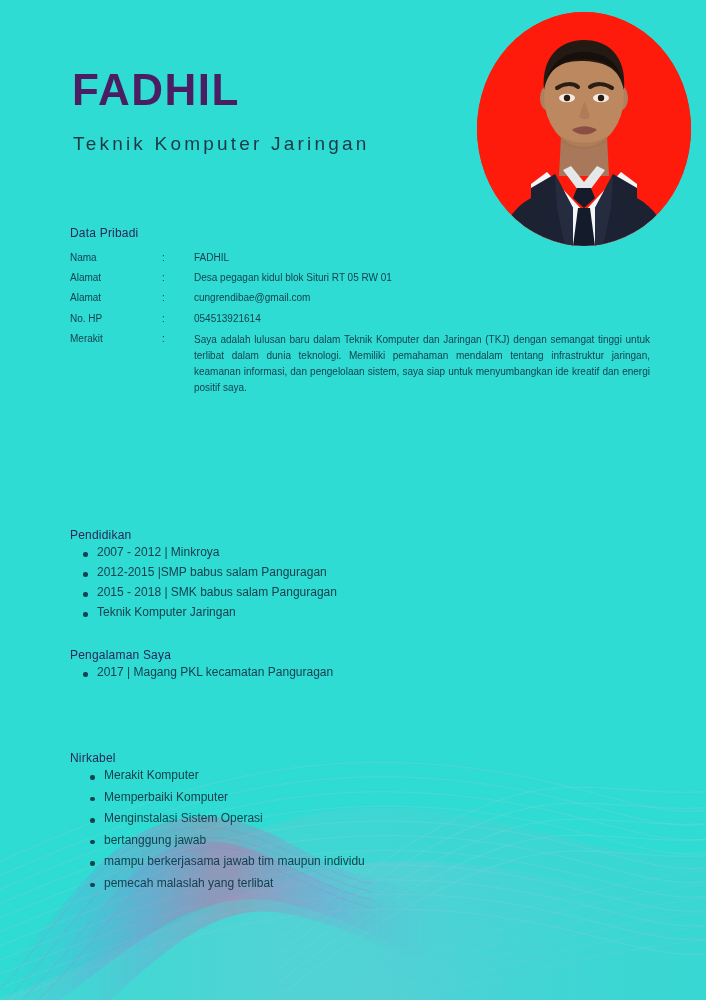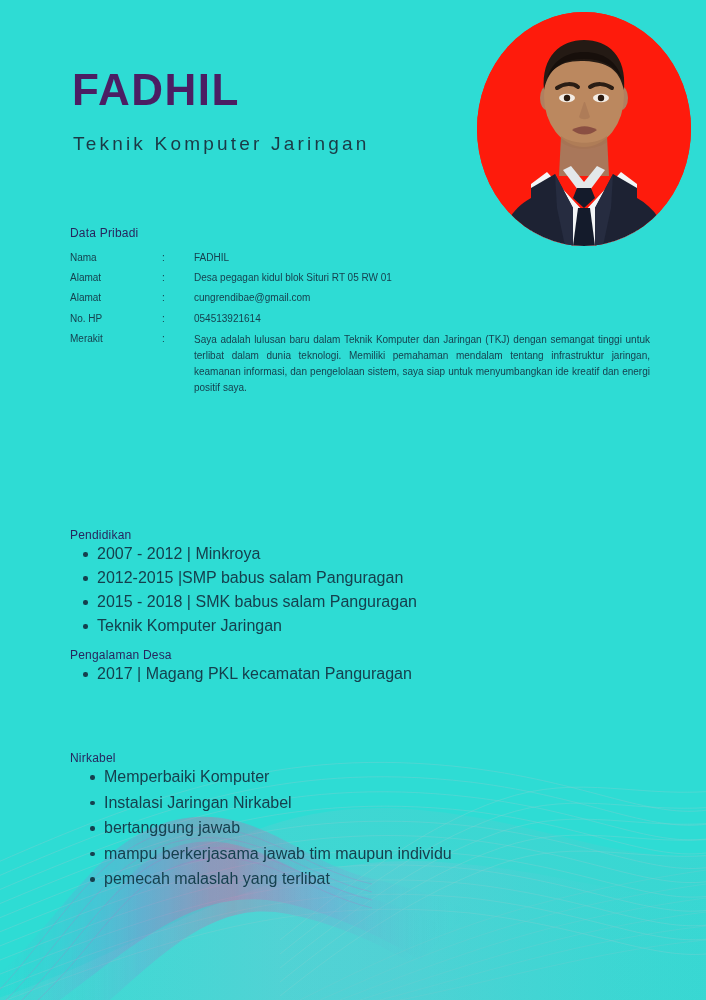--- a/index.html
+++ b/index.html
@@ -111,21 +111,21 @@
   #sec-pengalaman { position: absolute; left: 70px; top: 648px; width: 580px; }
   #sec-kemampuan  { position: absolute; left: 70px; top: 751px; width: 580px; }
 
   ul.cv-list {
     margin: 4px 0 0 0;
     padding: 0 0 0 27px;
     list-style: none;
   }
   ul.cv-list li {
     position: relative;
-    font-size: 16px;
+    font-size: 12px;
     color: #15404e;
     line-height: 1.0;
     padding: 0 0 8px 0;
   }
   ul.cv-list li::before {
     content: "";
     position: absolute;
     left: -14px;
     top: 6px;
     width: 4.5px;
@@ -299,30 +299,31 @@
     <h2 class="sec-head">Pendidikan</h2>
     <ul class="cv-list">
       <li>2007 - 2012 | Minkroya</li>
       <li>2012-2015   |SMP babus salam Panguragan</li>
       <li>2015 - 2018 | SMK babus salam Panguragan</li>
       <li>Teknik Komputer Jaringan</li>
     </ul>
   </section>
 
   <section id="sec-pengalaman">
-    <h2 class="sec-head">Pengalaman Desa</h2>
+    <h2 class="sec-head">Pengalaman Saya</h2>
     <ul class="cv-list">
       <li>2017 | Magang PKL kecamatan Panguragan</li>
     </ul>
   </section>
 
   <section id="sec-kemampuan">
     <h2 class="sec-head">Nirkabel</h2>
     <ul class="cv-list">
+      <li>Merakit Komputer</li>
       <li>Memperbaiki Komputer</li>
-      <li>Instalasi Jaringan Nirkabel</li>
+      <li>Menginstalasi Sistem Operasi</li>
       <li>bertanggung jawab</li>
       <li>mampu berkerjasama jawab tim maupun individu</li>
       <li>pemecah malaslah yang terlibat</li>
     </ul>
   </section>
 
 </div>
 
 </body></html>

